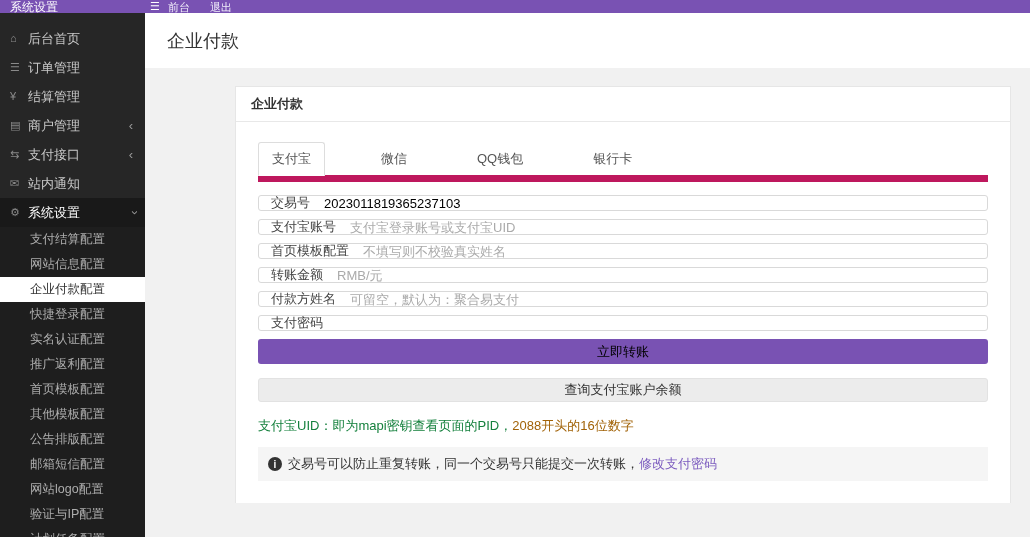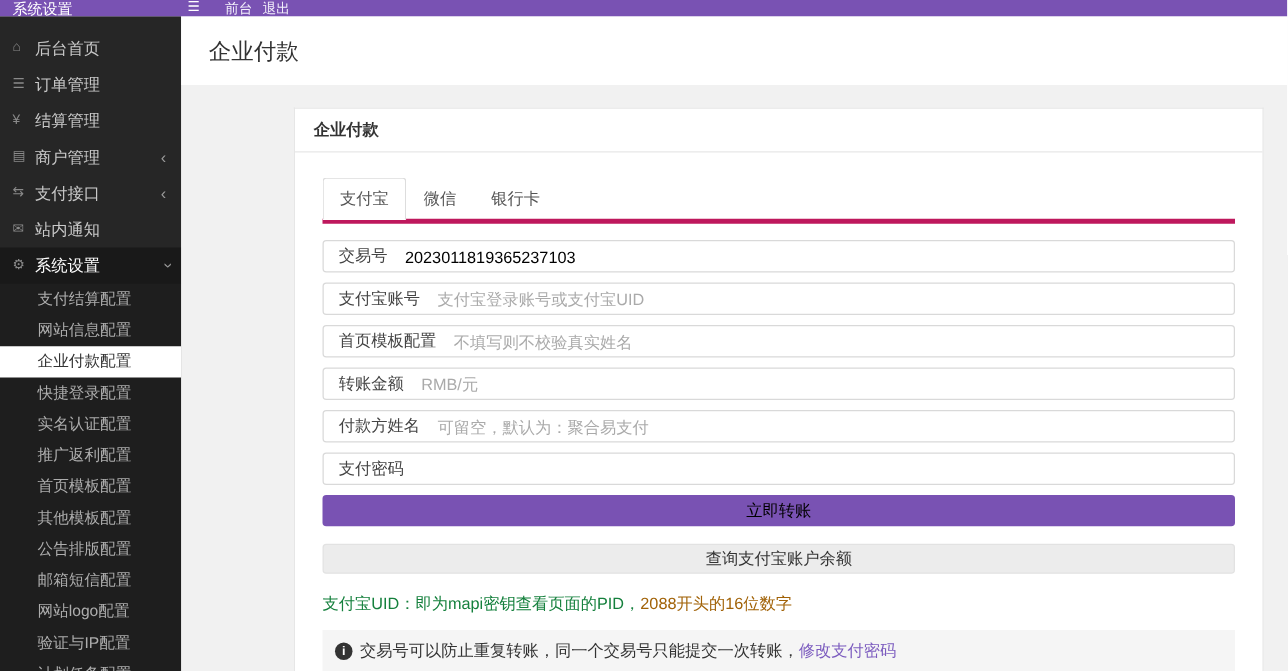--- a/index.html
+++ b/index.html
@@ -5,21 +5,21 @@
   * { margin:0; padding:0; box-sizing:border-box; }
   html,body { width:100%; height:100%; }
   body { font-family:"Liberation Sans","DejaVu Sans",sans-serif; font-size:13px; background:#fff; }
   .screen { position:relative; width:1030px; height:537px; overflow:hidden; background:#fff; }
 
   
   .topbar { position:absolute; top:0; left:0; width:1030px; height:13px; background:#7952b3; color:#fff; z-index:30; overflow:hidden; }
   .topbar .brand { position:absolute; left:10px; top:0px; font-size:12px; line-height:14px; color:#fff; }
   .topbar .toggle { position:absolute; left:150px; top:0px; font-size:11px; line-height:13px; color:#fff; cursor:pointer; }
   .topbar .tlink { position:absolute; top:0px; font-size:11px; line-height:14px; color:#f2eefa; cursor:pointer; }
-  .topbar .tlink.l0 { left:180px; }
+  .topbar .tlink.l0 { left:168px; }
   .topbar .tlink.l1 { left:210px; }
 
   
   .sidebar { position:absolute; top:13px; left:0; width:145px; height:524px; background:#262626; overflow:hidden; }
   .side-top { padding-top:11px; }
   .side-item { position:relative; height:29px; line-height:29px; padding-left:28px; color:#c9c9c9; font-size:13px; cursor:pointer; }
   .side-item .s-icon { position:absolute; left:10px; top:0; color:#8a8a8a; font-size:11px; }
   .side-item .chev { position:absolute; right:12px; top:0; color:#9a9a9a; font-size:13px; }
   .side-item.expanded { background:#191919; color:#fff; }
   .side-item.expanded .chev { display:inline-block; transform:rotate(-90deg); right:10px; }
@@ -30,26 +30,26 @@
   
   .main { position:absolute; top:13px; left:145px; width:885px; height:524px; background:#f1f1f1; }
   .page-head { height:55px; background:#fff; display:flex; align-items:center; padding-left:22px; }
   .page-head h1 { font-size:18px; font-weight:normal; color:#333; }
   .content { padding-top:18px; }
 
   .card { width:776px; margin-left:90px; background:#fff; border:1px solid #e6e6e6; border-bottom:none; }
   .card-head { padding:8px 15px; font-size:13px; color:#333; font-weight:bold; border-bottom:1px solid #e8e8e8; }
   .card-body { padding:20px 22px 22px 22px; }
 
-  .tabs { display:flex; border-bottom:4px solid #be185d; }
+  .tabs { display:flex; border-bottom:7px solid #be185d;gap:42px; }
   .tab { padding:7px 13px; font-size:13px; color:#555; cursor:pointer; background:transparent; border:1px solid transparent; border-bottom:none; margin-bottom:-1px; border-radius:3px 3px 0 0; }
   .tab.active { background:#fff; border:1px solid #ddd; border-bottom:1px solid #fff; }
 
   .form { margin-top:13px; }
-  .field-row { display:flex; align-items:center; height:26px; border:1px solid #d9d9d9; border-radius:3px; background:#fff; margin-bottom:8px; }
+  .field-row { display:flex; align-items:center; height:16px; border:1px solid #d9d9d9; border-radius:3px; background:#fff; margin-bottom:8px; }
   .field-row .f-label { padding:0 12px; font-size:13px; color:#444; white-space:nowrap; }
   .field-row input { flex:1; height:24px; border:none; outline:none; font-size:13px; color:#000000; padding:0 6px 0 2px; background:transparent; }
   .field-row input::placeholder { color:#aaa; }
 
   .btn-submit { display:block; width:100%; height:25px; margin-top:7px; background:#7952b3; color:#000000; border:none; border-radius:3px; font-size:13px; cursor:pointer; font-family:inherit; }
   .btn-query { display:block; width:100%; height:24px; margin-top:14px; background:#ececec; color:#333; border:1px solid #e2e2e2; border-radius:3px; font-size:13px; cursor:pointer; font-family:inherit; }
 
   .hint { margin-top:16px; font-size:13px; line-height:16px; }
   .hint .g { color:#15803d; }
   .hint .b { color:#a16207; cursor:pointer; }
@@ -127,20 +127,21 @@
     </div>
 
     <div class="content">
       <div class="card">
         <div class="card-head">企业付款</div>
         <div class="card-body">
 
           <div class="tabs">
             <div class="tab active">支付宝</div>
             <div class="tab">微信</div>
+            <div class="tab">QQ钱包</div>
             <div class="tab">银行卡</div>
           </div>
 
           <div class="form">
             <div class="field-row">
               <span class="f-label">交易号</span>
               <input type="text" value="2023011819365237103" placeholder="" style="">
             </div>
             <div class="field-row">
               <span class="f-label">支付宝账号</span>

